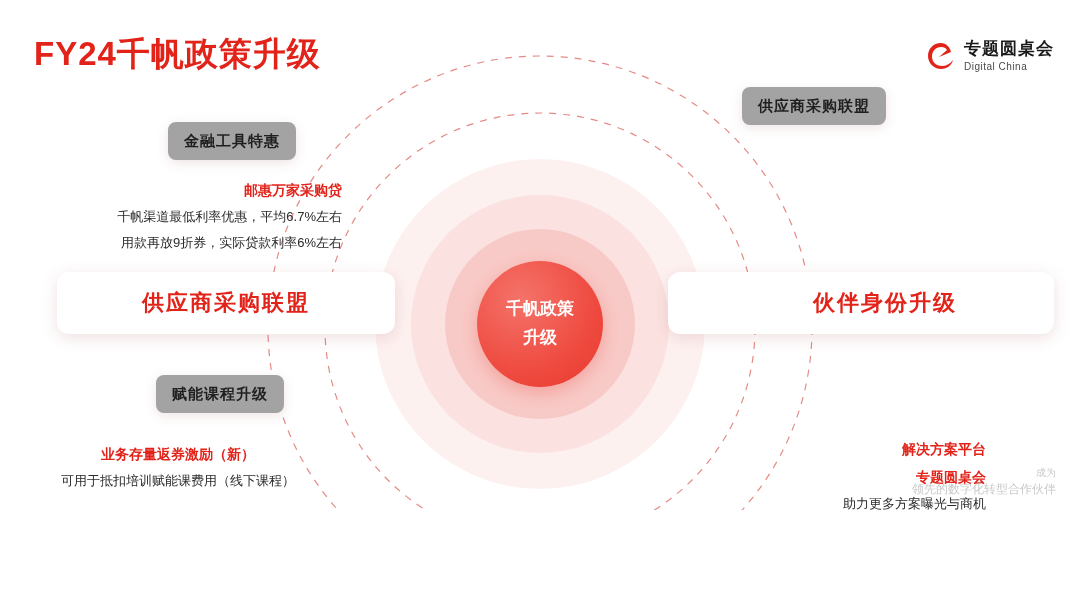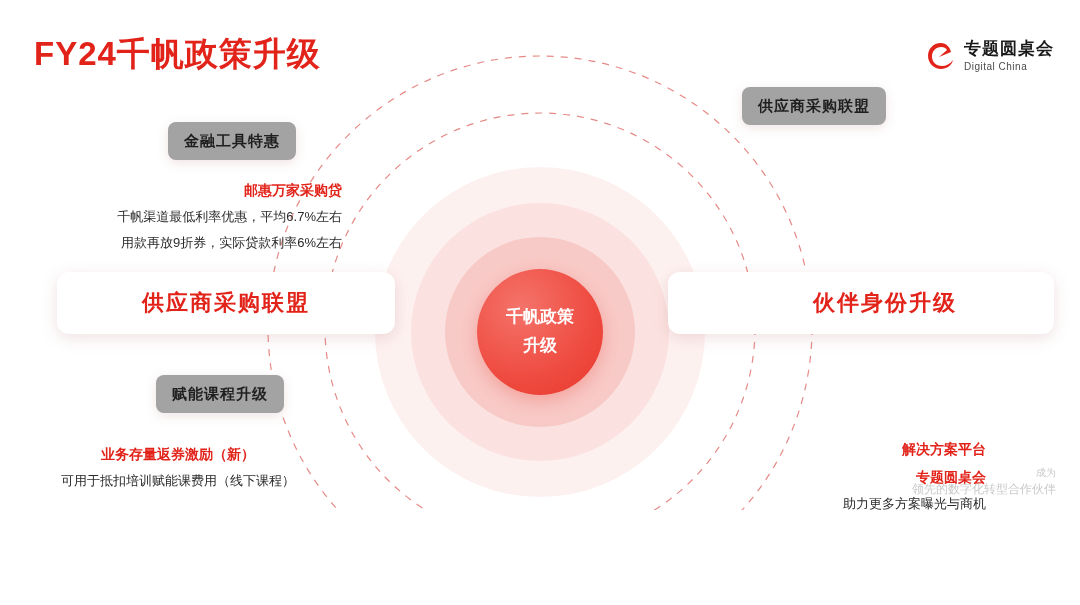--- a/index.html
+++ b/index.html
@@ -58,21 +58,21 @@
     font-size: 10px;
     color: #4a4a4a;
     letter-spacing: .5px;
     margin-top: 2px;
   }
 
   
   .rings {
     position: absolute;
     left: 540px;
-    top: 332px;
+    top: 324px;
     transform: translate(-50%, -50%);
     width: 430px;
     height: 430px;
   }
   .ring {
     position: absolute;
     left: 50%;
     top: 50%;
     transform: translate(-50%, -50%);
     border-radius: 50%;

